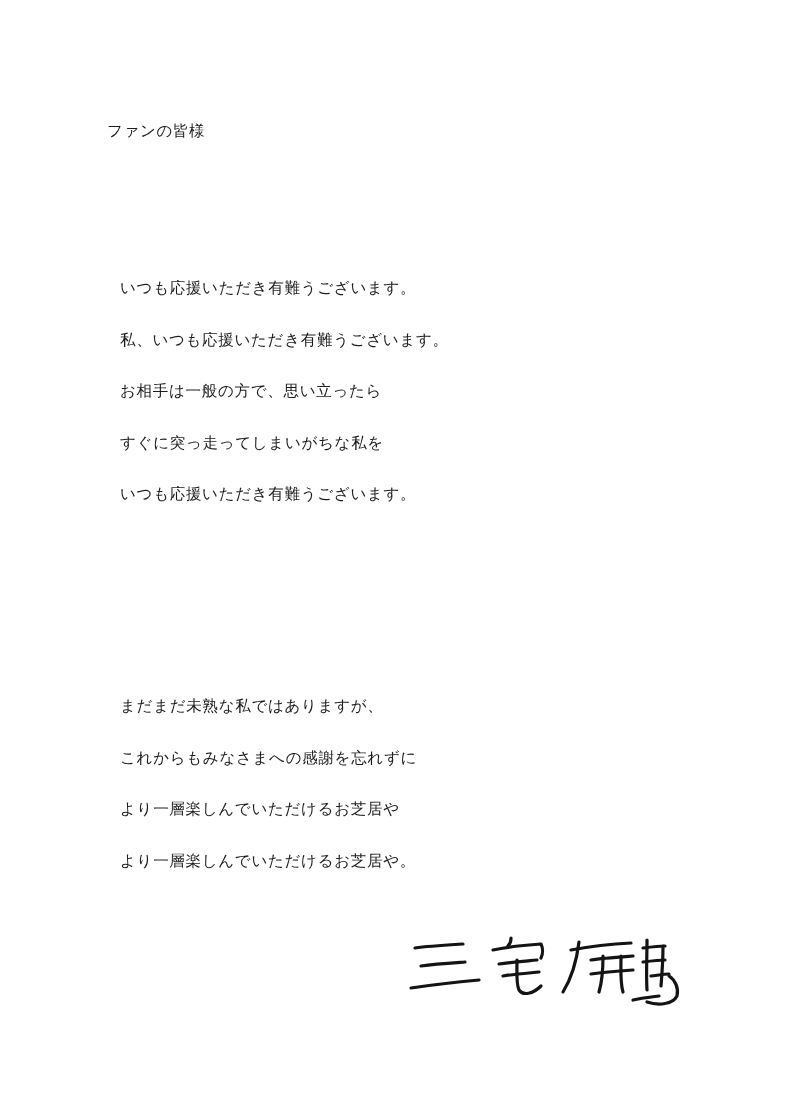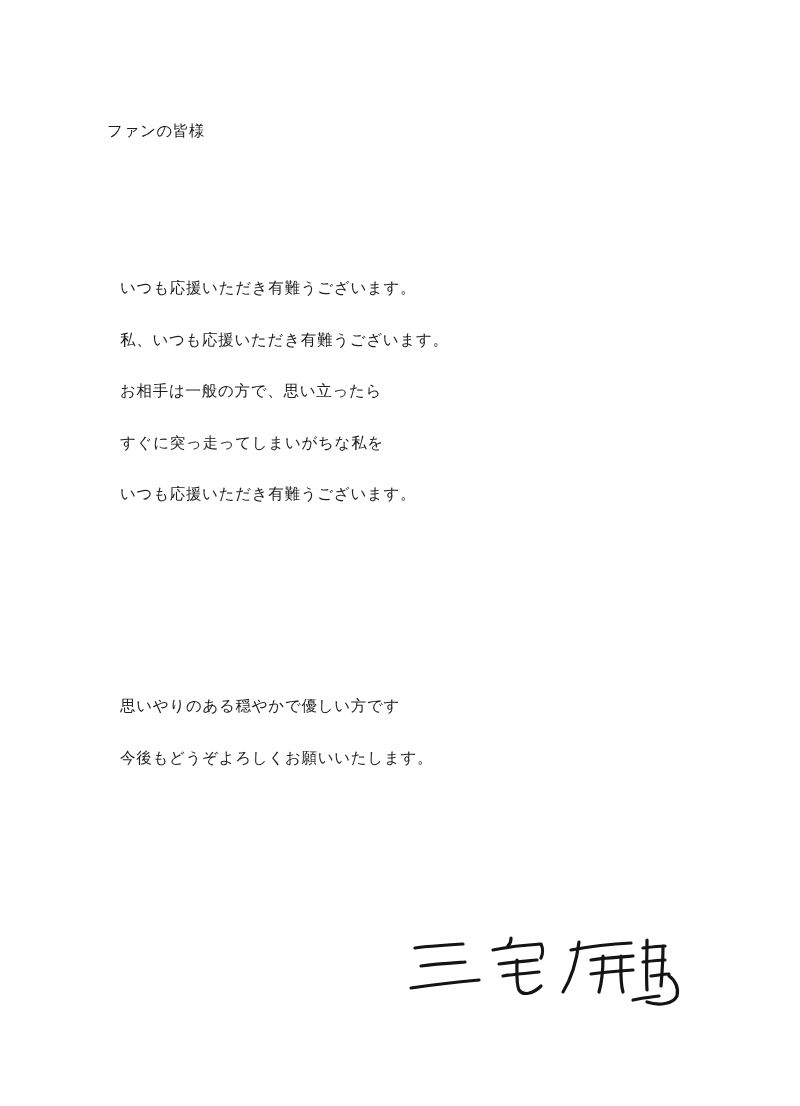--- a/index.html
+++ b/index.html
@@ -91,22 +91,24 @@
 
     <div class="body-block body-one">
       <div class="line">いつも応援いただき有難うございます。</div>
       <div class="line">私、いつも応援いただき有難うございます。</div>
       <div class="line">お相手は一般の方で、思い立ったら</div>
       <div class="line">すぐに突っ走ってしまいがちな私を</div>
       <div class="line">いつも応援いただき有難うございます。</div>
     </div>
 
     <div class="body-block body-two">
-      <div class="line">思いやりのある穏やかで優しい方です</div>
-      <div class="line">今後もどうぞよろしくお願いいたします。</div>
+      <div class="line">まだまだ未熟な私ではありますが、</div>
+      <div class="line">これからもみなさまへの感謝を忘れずに</div>
+      <div class="line">より一層楽しんでいただけるお芝居や</div>
+      <div class="line">より一層楽しんでいただけるお芝居や。</div>
     </div>
 
     <div class="signature">
       <svg width="280" height="90" viewBox="0 0 280 90" fill="none" xmlns="http://www.w3.org/2000/svg">
         <g stroke="#141414" stroke-width="3.2" stroke-linecap="round" stroke-linejoin="round" fill="none">
 
           <path d="M8 18 C22 16, 40 15, 56 14"></path>
           <path d="M14 36 C28 34, 44 33, 58 32"></path>
           <path d="M4 58 C24 55, 50 52, 72 50"></path>
 

